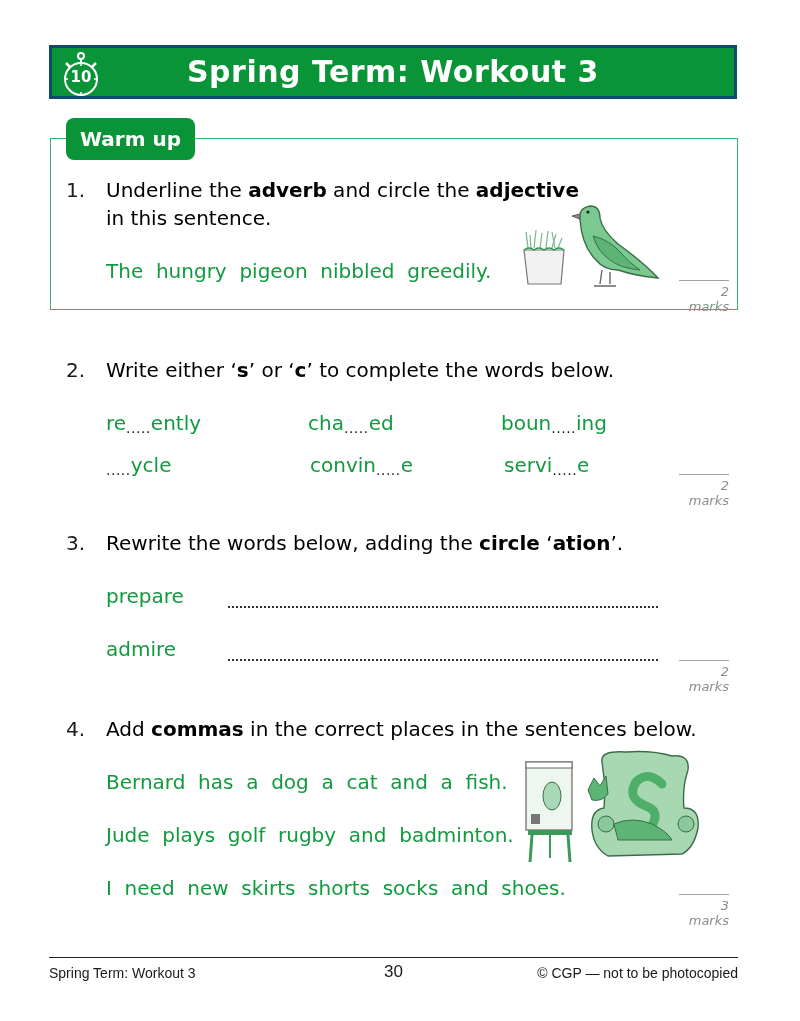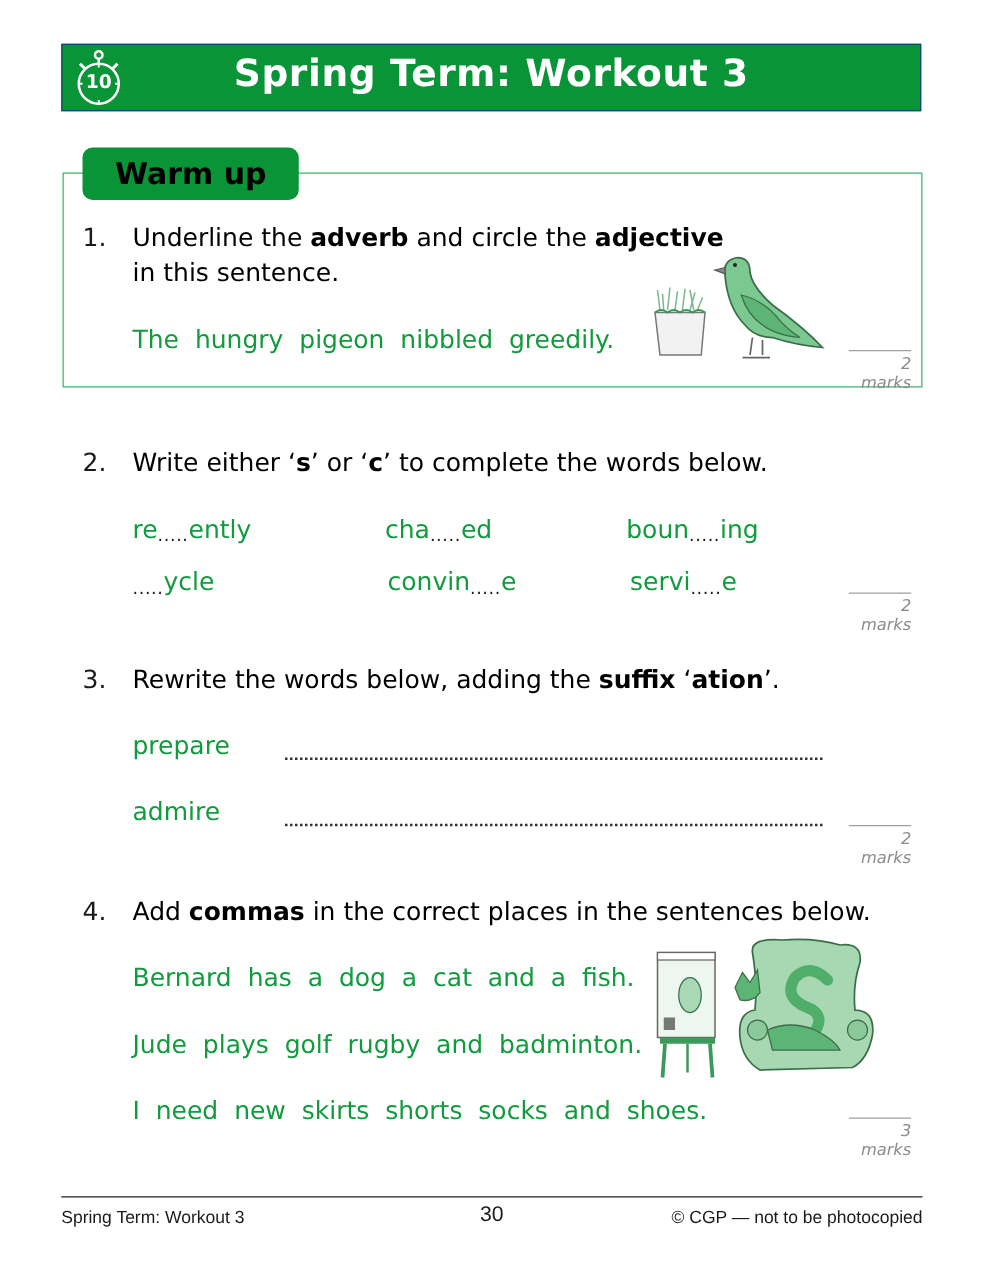--- a/index.html
+++ b/index.html
@@ -1,31 +1,31 @@
 <!DOCTYPE html>
 <html><head>
 <meta charset="utf-8">
 <style>
   html, body { margin: 0; padding: 0; background: #ffffff; }
   body { width: 800px; height: 1021px; position: relative; overflow: hidden;
          font-family: "DejaVu Sans", sans-serif; color: #1a1a1a; }
   .abs { position: absolute; }
 
   
-  .header { left: 49px; top: 35px; width: 688px; height: 54px; background: #0a9438;
-            border: 1px solid #0c4a6e; box-sizing: border-box; }
+  .header { left: 49px; top: 45px; width: 688px; height: 54px; background: #0a9438;
+            border: 3px solid #0c4a6e; box-sizing: border-box; }
   .header-title { position: absolute; left: 0; right: 0; top: 6px; text-align: center;
                   color: #ffffff; font-size: 30px; font-weight: bold; letter-spacing: 0.5px; }
   .stopwatch { position: absolute; left: 8px; top: 3px; width: 42px; height: 46px; }
 
   
   .warmup-box { left: 50px; top: 138px; width: 688px; height: 172px; border: 1.5px solid #3cb371;
                 box-sizing: border-box; }
-  .warmup-tab { left: 66px; top: 118px; height: 42px; padding: 0 26px; background: #0a9438;
-                border-radius: 8px; color: #000000; font-size: 24px; font-weight: bold;
+  .warmup-tab { left: 66px; top: 118px; height: 42px; padding: 0 14px; background: #0a9438;
+                border-radius: 8px; color: #ffffff; font-size: 20px; font-weight: bold;
                 line-height: 42px; }
 
   .qnum { font-size: 20px; color: #1a1a1a; }
   .qtext { font-size: 20px; color: #000000; }
   .qtext b { font-weight: bold; }
   .green { color: #129a3e; font-size: 20px; }
 
   .marks { width: 50px; text-align: right; font-size: 13px; color: #8c8c8c; font-style: italic; }
   .marks-line { width: 50px; height: 0; border-top: 1.5px solid #a0a0a0; }
 
@@ -114,21 +114,21 @@
 </div>
 <div class="abs green" style="left:504px;top:453px;">
   <span>servi</span><span class="dots">.....</span><span>e</span>
 </div>
 
 <div class="abs marks-line" style="left:679px;top:474px;"></div>
 <div class="abs marks" style="left:679px;top:478px;">2 marks</div>
 
 <div class="abs qnum" style="left:66px;top:531px;">3.</div>
 <div class="abs qtext" style="left:106px;top:531px;">
-  <span>Rewrite the words below, adding the </span><b>suffix</b><span> ‘</span><b>ation</b><span>’.</span>
+  <span>Rewrite the words below, adding the </span><b>circle</b><span> ‘</span><b>ation</b><span>’.</span>
 </div>
 
 <div class="abs green" style="left:106px;top:584px;">prepare</div>
 <div class="abs dotline" style="left:228px;top:606px;width:430px;"></div>
 <div class="abs green" style="left:106px;top:637px;">admire</div>
 <div class="abs dotline" style="left:228px;top:659px;width:430px;"></div>
 
 <div class="abs marks-line" style="left:679px;top:660px;"></div>
 <div class="abs marks" style="left:679px;top:664px;">2 marks</div>
 

